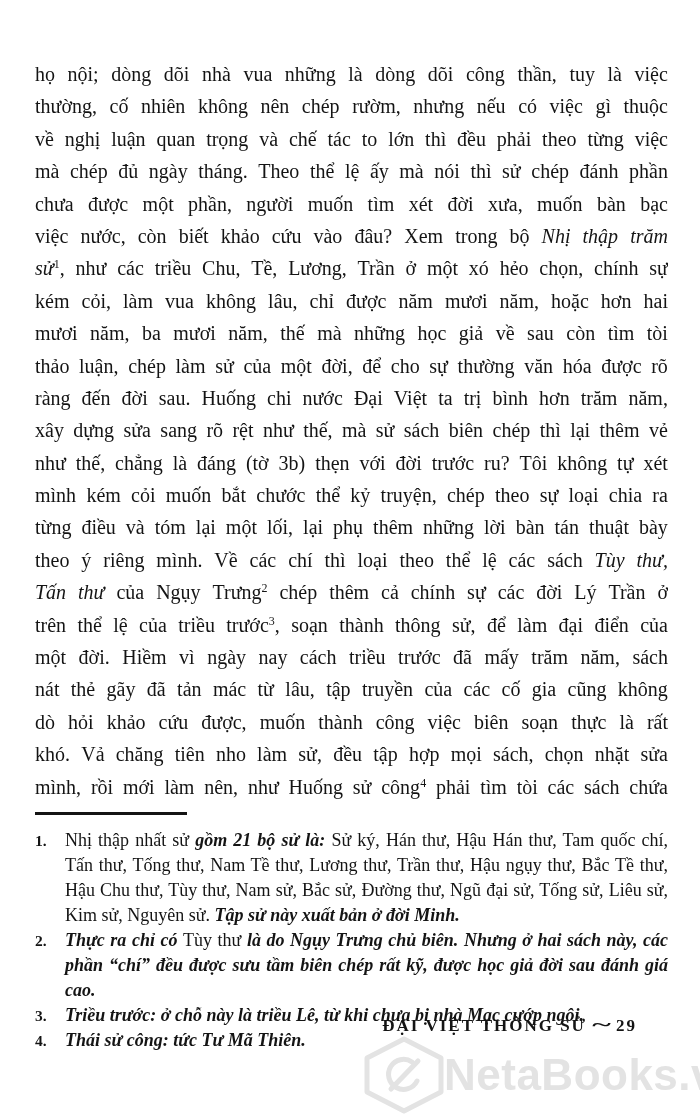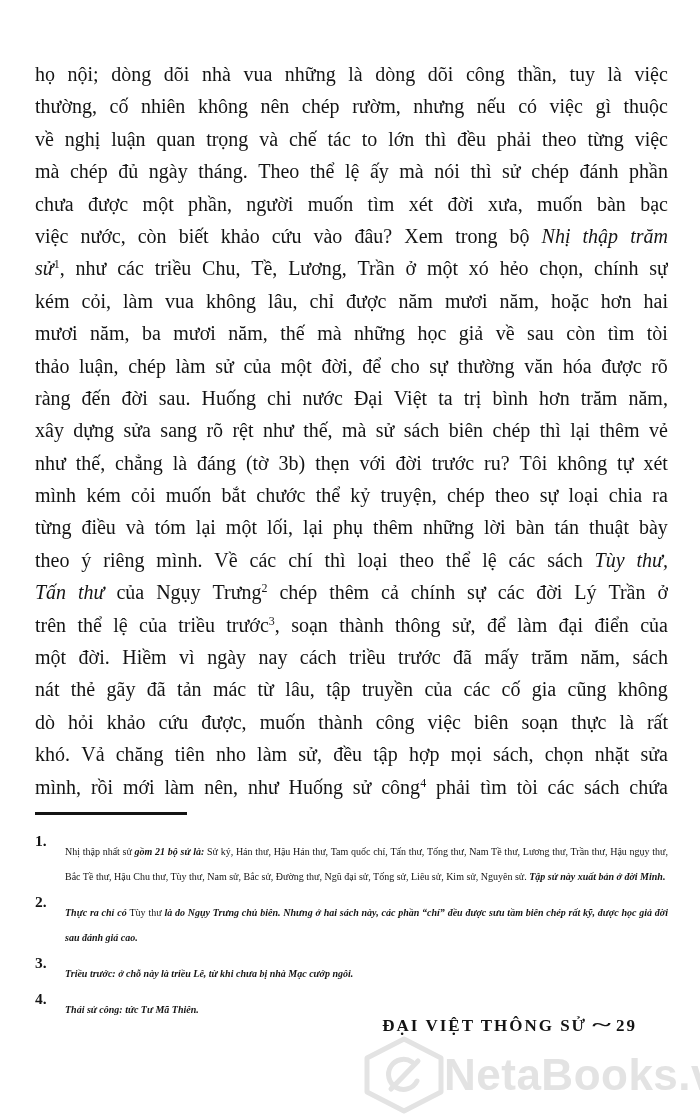--- a/index.html
+++ b/index.html
@@ -30,21 +30,21 @@
     position:absolute;left:35px;top:812px;width:152px;height:0;
     border:none;border-top:3px solid var(--rule);margin:0;
   }
   
   .footnotes{position:absolute;left:35px;top:828px;width:633px;}
   .fn{display:flex;}
   .fn-num{
     flex:none;width:30px;font-weight:700;font-size:15.5px;line-height:25px;
   }
   .fn-text{
-    flex:1;text-align:justify;font-size:10px;line-height:25px;margin-top:11px;
+    flex:1;text-align:justify;font-size:18px;line-height:25px;
   }
   
   .watermark{
     position:absolute;left:360px;top:1036px;display:flex;align-items:center;
     z-index:1;pointer-events:none;
   }
   .wm-logo{flex:none;}
   .wm-text{
     font-family:"Liberation Sans", sans-serif;font-weight:700;font-size:44px;
     color:var(--watermark);letter-spacing:0.5px;margin-left:-4px;line-height:76px;

